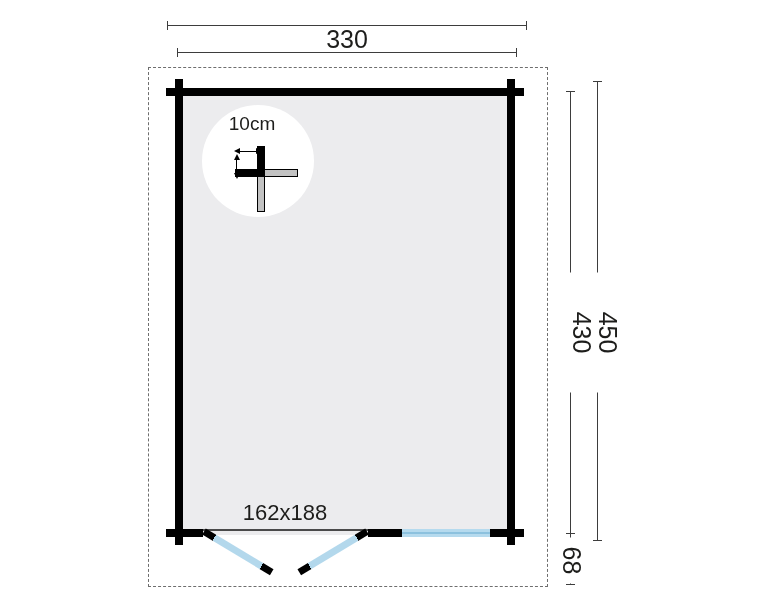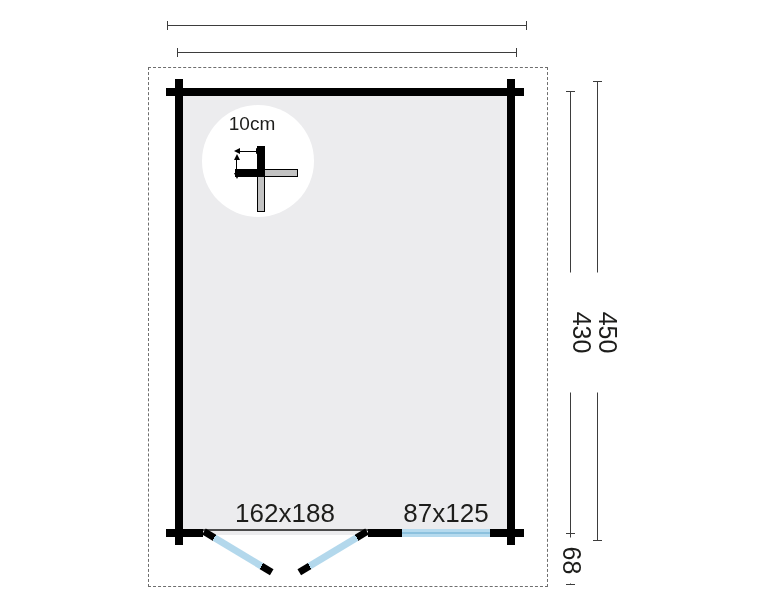--- a/index.html
+++ b/index.html
@@ -47,21 +47,21 @@
   .tri-down{left:233.5px;top:173px;border-left:3.5px solid transparent;border-right:3.5px solid transparent;border-top:6px solid #000;}
   
   .dim{background:#3d3d3d;}
   .dim-h{height:1.3px;}
   .dim-v{width:1.3px;}
   .tick-v{width:1.3px;height:9px;background:#3d3d3d;}
   .tick-h{width:9px;height:1.3px;background:#3d3d3d;}
   
   .lbl{text-align:center;white-space:nowrap;}
   .lbl-dim{font-size:25px;line-height:25px;}
-  .lbl-open{font-size:26px;line-height:22px;}
+  .lbl-open{font-size:22px;line-height:22px;}
   .lbl-10cm{font-size:19px;line-height:19px;}
   .rot{transform:rotate(90deg);background:#fff;}
 </style>
 </head>
 <body>
 
 <div id="canvas">
 
   <div class="abs boundary"></div>
 
@@ -91,34 +91,34 @@
   <div class="abs tri tri-left"></div>
   <div class="abs tri tri-right"></div>
   <div class="abs arrow-line-v"></div>
   <div class="abs tri tri-up"></div>
   <div class="abs tri tri-down"></div>
 
   <div class="abs dim dim-h" style="left:167px;top:25px;width:360px;"></div>
   <div class="abs tick-v" style="left:167px;top:21px;"></div>
   <div class="abs tick-v" style="left:526px;top:21px;"></div>
 
+  <div class="abs lbl lbl-dim" style="left:287px;top:27px;width:120px;">330</div>
   <div class="abs dim dim-h" style="left:177px;top:52px;width:340px;"></div>
   <div class="abs tick-v" style="left:177px;top:48px;"></div>
   <div class="abs tick-v" style="left:516px;top:48px;"></div>
 
   <div class="abs dim dim-v" style="left:570px;top:91px;height:442px;"></div>
   <div class="abs tick-h" style="left:566px;top:91px;"></div>
   <div class="abs tick-h" style="left:566px;top:533px;"></div>
   <div class="abs lbl lbl-dim rot" style="left:521px;top:320px;width:120px;">430</div>
 
   <div class="abs dim dim-v" style="left:597px;top:81px;height:460px;"></div>
   <div class="abs tick-h" style="left:593px;top:81px;"></div>
   <div class="abs tick-h" style="left:593px;top:540px;"></div>
   <div class="abs lbl lbl-dim rot" style="left:547px;top:320px;width:120px;">450</div>
 
   <div class="abs dim dim-v" style="left:570px;top:533px;height:52px;"></div>
   <div class="abs tick-h" style="left:566px;top:584px;"></div>
   <div class="abs lbl lbl-dim rot" style="left:548px;top:548px;width:46px;">68</div>
 
   <div class="abs lbl lbl-open" style="left:215px;top:502px;width:140px;">162x188</div>
-  <div class="abs lbl lbl-open" style="left:386px;top:502px;width:120px;">87x125</div>
 
 </div>
 
 </body></html>

